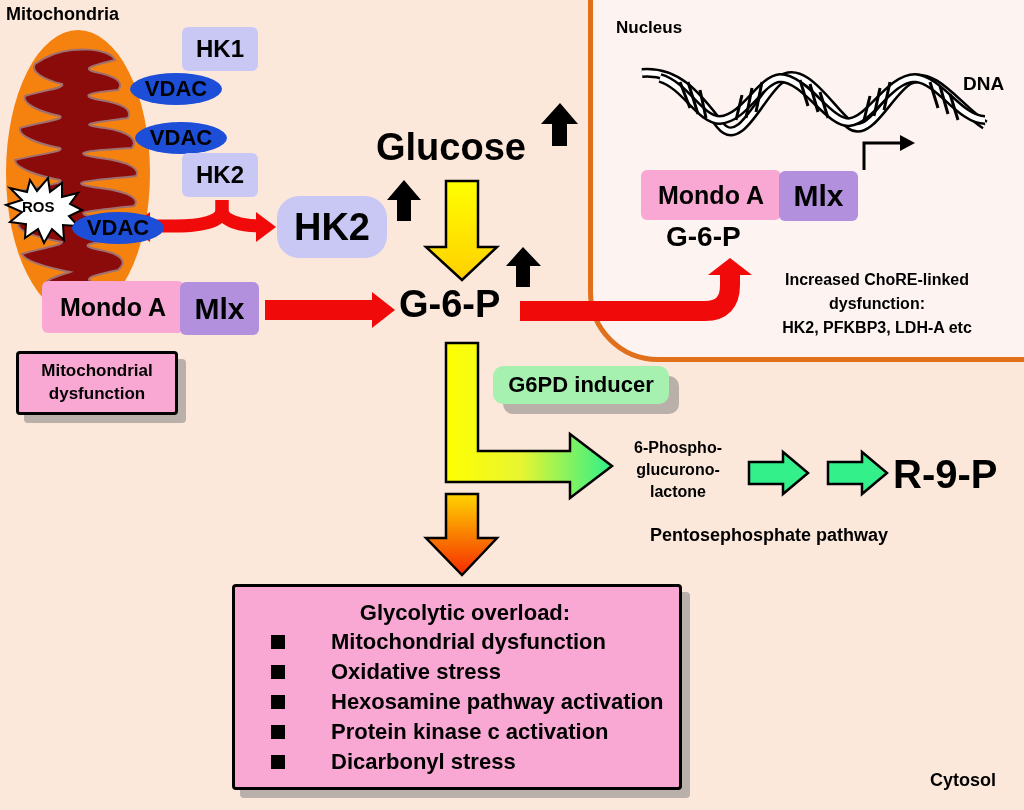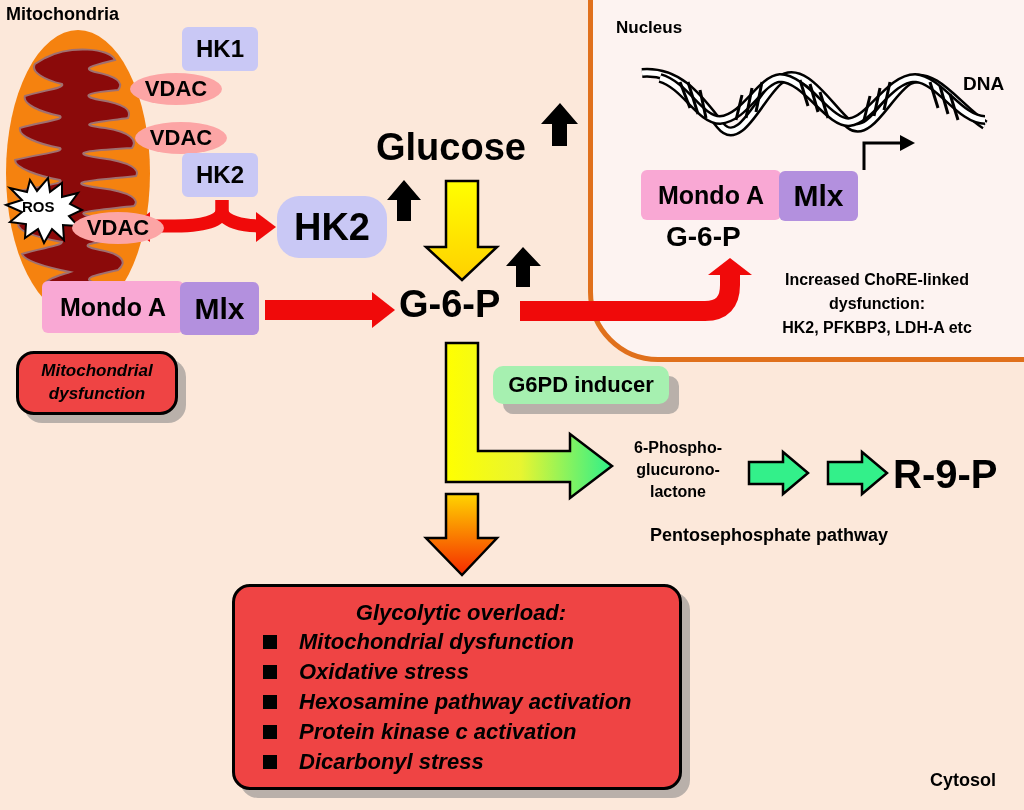--- a/index.html
+++ b/index.html
@@ -6,24 +6,24 @@
   body { width: 1024px; height: 810px; background: #fce8da; position: relative; overflow: hidden;
          font-family: "Liberation Sans", sans-serif; font-weight: bold; color: #000; }
   .abs { position: absolute; }
   .lbl { position: absolute; white-space: nowrap; font-weight: bold; }
   .nucleus { position: absolute; left: 588px; top: -10px; width: 460px; height: 372px;
              background: #fdf3f1; border: 5px solid #e0701c; border-radius: 0 0 0 70px; box-sizing: border-box; }
   .pill { position: absolute; display: flex; align-items: center; justify-content: center; border-radius: 6px; font-weight: bold; }
   .hk { background: #c9c8f5; }
   .mondo { background: #f9a8d4; }
   .mlx { background: #b390de; }
-  .vdac { position: absolute; background: #fca5a5; border-radius: 50%; display: flex; align-items: center; justify-content: center; font-size: 22px; font-weight: bold; }
-  .box { position: absolute; background: #ef4444; border: 3px solid #000; border-radius: 18px; box-shadow: 8px 8px 0 #b9b0aa; box-sizing: border-box; font-style: italic; }
+  .vdac { position: absolute; background: #1d4ed8; border-radius: 50%; display: flex; align-items: center; justify-content: center; font-size: 22px; font-weight: bold; }
+  .box { position: absolute; background: #f9a8d4; border: 3px solid #000; border-radius: 4px; box-shadow: 8px 8px 0 #b9b0aa; box-sizing: border-box; }
   svg { position: absolute; left: 0; top: 0; overflow: visible; }
-  .list-item { display: flex; align-items: center; font-size: 22px; line-height: 30px; }
+  .list-item { display: flex; align-items: center; font-size: 22px; line-height: 30px; gap: 24px; }
   .bullet { width: 14px; height: 14px; background: #000; margin-right: 22px; display: inline-block; }
 </style>
 </head>
 <body>
 
 <div class="nucleus"></div>
 
 <svg width="1024" height="810">
   <defs>
     <linearGradient id="gYG" x1="0" y1="0" x2="1" y2="0">
@@ -155,21 +155,21 @@
 </div>
 <div class="lbl" style="left:650px;top:525px;font-size:18px;">Pentosephosphate pathway</div>
 
 <div class="abs" style="left:493px;top:366px;width:176px;height:38px;background:#a6f0b0;border-radius:10px;box-shadow:10px 10px 0 #b9b0aa;display:flex;align-items:center;justify-content:center;font-size:22px;">G6PD inducer</div>
 
 <div class="box" style="left:16px;top:351px;width:162px;height:64px;text-align:center;font-size:17px;line-height:23px;padding-top:5px;">
   <div>Mitochondrial</div>
   <div>dysfunction</div>
 </div>
 
-<div class="box" style="left:232px;top:584px;width:450px;height:206px;padding:12px 0 0 28px;">
+<div class="box" style="left:232px;top:584px;width:450px;height:206px;padding:12px 0 0 36px;">
   <div style="text-align:center;font-size:22px;line-height:28px;padding-right:20px;">Glycolytic overload:</div>
   <div class="list-item">
       <span class="bullet"></span>
       <span>Mitochondrial dysfunction</span>
     </div>
   <div class="list-item">
       <span class="bullet"></span>
       <span>Oxidative stress</span>
     </div>
   <div class="list-item">

